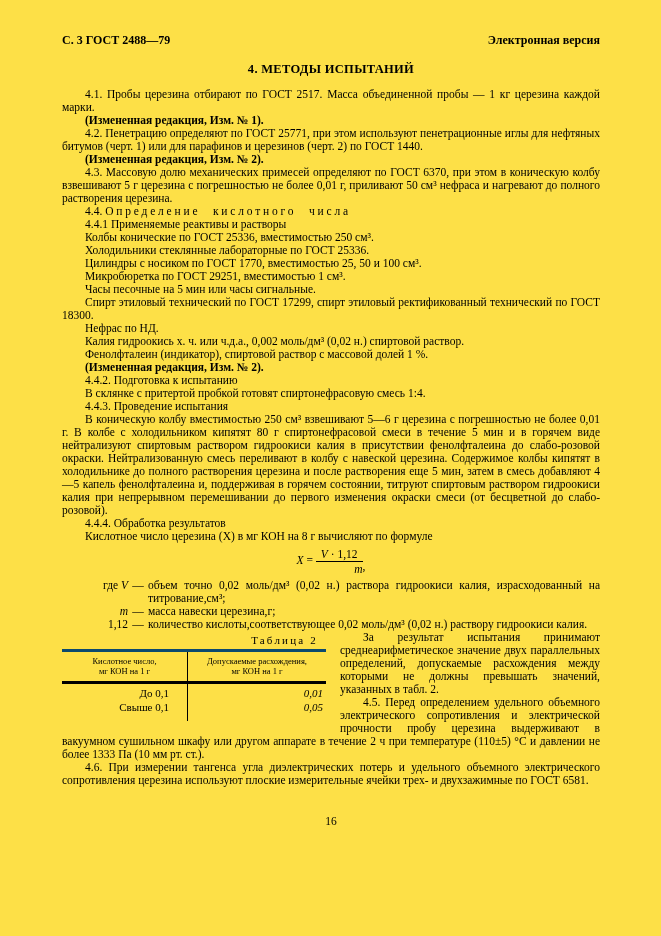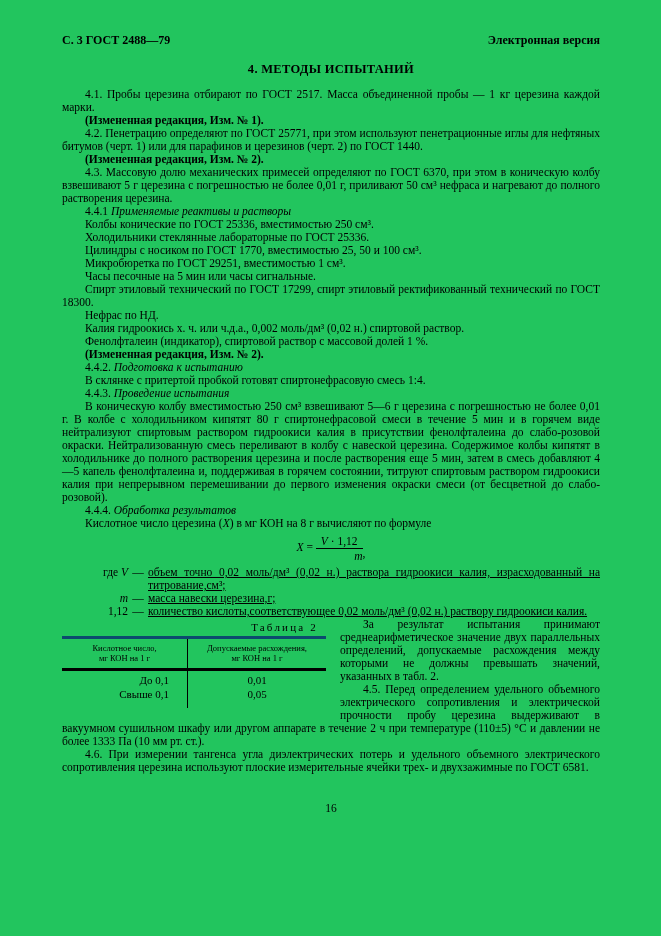--- a/index.html
+++ b/index.html
@@ -1,53 +1,53 @@
 <!DOCTYPE html>
 <html><head>
 <meta charset="utf-8">
 <style>
   html,body{margin:0;padding:0;background:#888;}
   .page{
-    width:661px;height:936px;background:#22c55e;color:#000;
+    width:661px;height:936px;background:#fde047;color:#000;
     font-family:"Liberation Serif","DejaVu Serif",serif;
     font-size:11.5px;line-height:13px;
     box-sizing:border-box;padding:34px 61px 0 62px;
     position:relative;overflow:hidden;
   }
   p{margin:0;text-align:justify;text-indent:23px;}
   .bold{font-weight:bold;}
-  .it{font-style:italic;}
+  .it{}
   .header-row{display:flex;justify-content:space-between;font-weight:bold;font-size:12px;text-indent:0;margin-bottom:16px;}
   .doc-title{text-align:center;font-weight:bold;font-size:12.5px;text-indent:0;margin-bottom:12px;letter-spacing:0.3px;}
   .spaced{letter-spacing:2.8px;word-spacing:7px;}
   
   .formula-line{text-align:center;text-indent:0;margin:5px 0 4px;}
   .frac{display:inline-block;vertical-align:middle;text-align:right;line-height:12px;}
   .frac .num{display:block;border-bottom:1px solid #000;padding:0 5px 1px;}
   .frac .den{display:block;padding-top:1px;}
   .fvar{font-style:italic;}
   .fcomma{vertical-align:-6px;}
   
   .where-row{display:flex;text-indent:0;}
   .wl{flex:0 0 66px;text-align:right;white-space:pre;}
   .wd{flex:0 0 20px;text-align:center;}
-  .wt{flex:1;text-align:justify;text-decoration:underline;}
+  .wt{flex:1;text-align:justify;}
   
   .tbl-wrap{float:left;width:264px;margin:3px 14px 8px 0;}
   .tbl-caption{text-align:right;letter-spacing:2.2px;font-size:11px;text-indent:0;padding-right:8px;margin-bottom:2px;}
   table{border-collapse:collapse;width:100%;}
   thead th{
     border-top:3px solid #0c4a6e;border-bottom:3px solid #000;
     font-weight:normal;font-size:8.5px;line-height:10px;
     padding:4px 3px 5px;text-align:center;vertical-align:middle;
   }
   th.c1,td.c1{width:104px;border-right:1px solid #000;}
   tbody td{font-size:11px;line-height:13.5px;padding:0 3px;}
   td.c1{text-align:right;padding-right:18px;}
-  td.c2{text-align:center;}
+  td.c2{text-align:right;font-style:italic;}
   tbody tr:first-child td{padding-top:3px;}
   tbody tr:last-child td{padding-bottom:7px;}
   .clear{clear:both;}
   .page-num{text-align:center;text-indent:0;margin-top:28px;}
 </style>
 </head>
 <body>
 
 <div class="page">
 
@@ -57,20 +57,21 @@
   </div>
 
   <p class="doc-title">4. МЕТОДЫ ИСПЫТАНИЙ</p>
 
   <p>4.1. Пробы церезина отбирают по ГОСТ 2517. Масса объединенной пробы — 1 кг церезина каждой марки.</p>
   <p class="bold">(Измененная редакция, Изм. № 1).</p>
   <p>4.2. Пенетрацию определяют по ГОСТ 25771, при этом используют пенетрационные иглы для нефтяных битумов (черт. 1) или для парафинов и церезинов (черт. 2) по ГОСТ 1440.</p>
   <p class="bold">(Измененная редакция, Изм. № 2).</p>
   <p>4.3. Массовую долю механических примесей определяют по ГОСТ 6370, при этом в коническую колбу взвешивают 5 г церезина с погрешностью не более 0,01 г, приливают 50 см³ нефраса и нагревают до полного растворения церезина.</p>
 
+  <p><span>4.4.</span> <span class="spaced">Определение кислотного числа</span></p>
 
   <p><span>4.4.1</span> <span class="it">Применяемые реактивы и растворы</span></p>
 
   <p>Колбы конические по ГОСТ 25336, вместимостью 250 см³.</p>
   <p>Холодильники стеклянные лабораторные по ГОСТ 25336.</p>
   <p>Цилиндры с носиком по ГОСТ 1770, вместимостью 25, 50 и 100 см³.</p>
   <p>Микробюретка по ГОСТ 29251, вместимостью 1 см³.</p>
   <p>Часы песочные на 5 мин или часы сигнальные.</p>
   <p>Спирт этиловый технический по ГОСТ 17299, спирт этиловый ректификованный технический по ГОСТ 18300.</p>
   <p>Нефрас по НД.</p>

